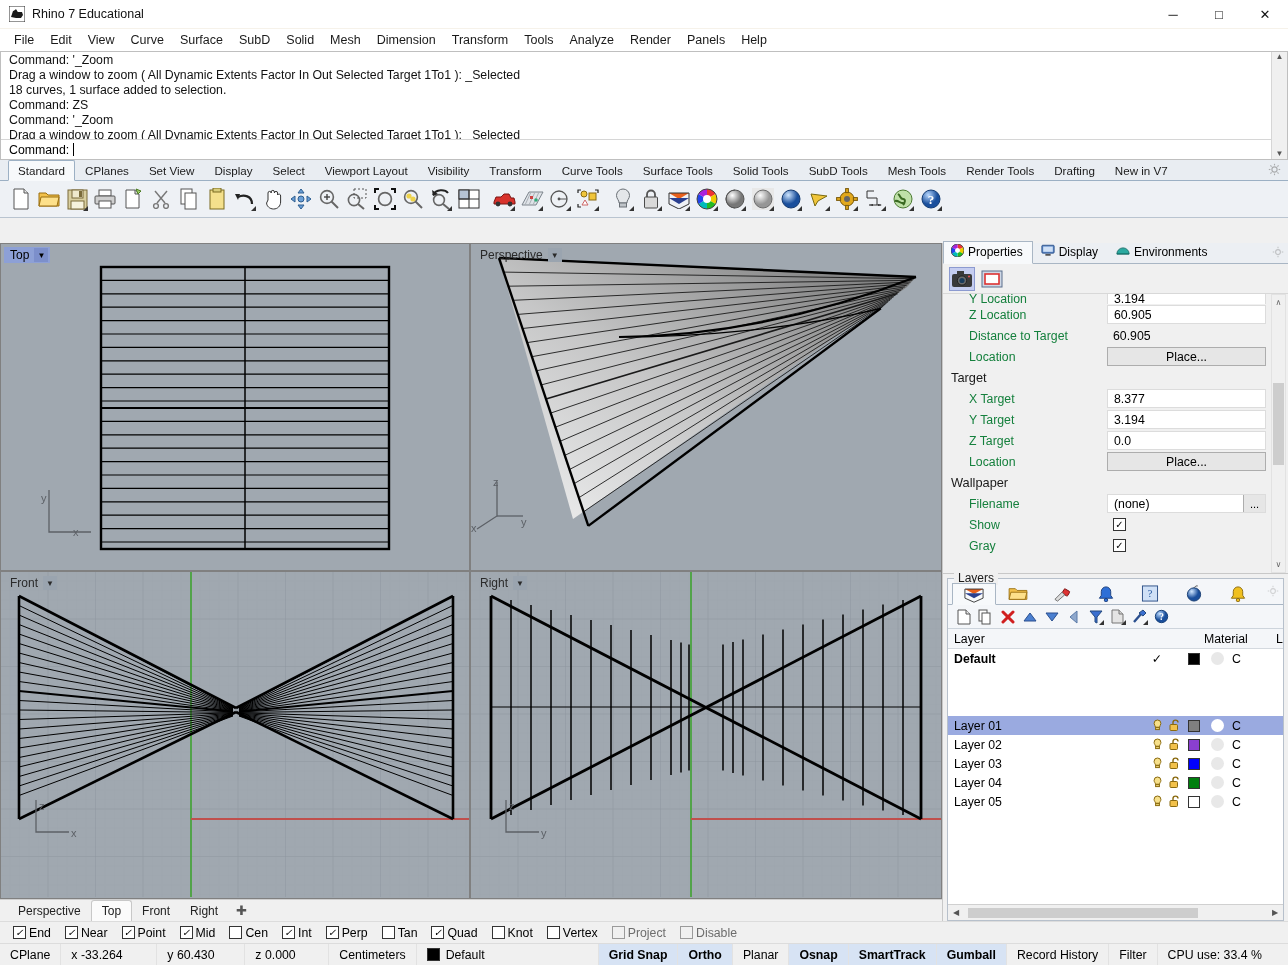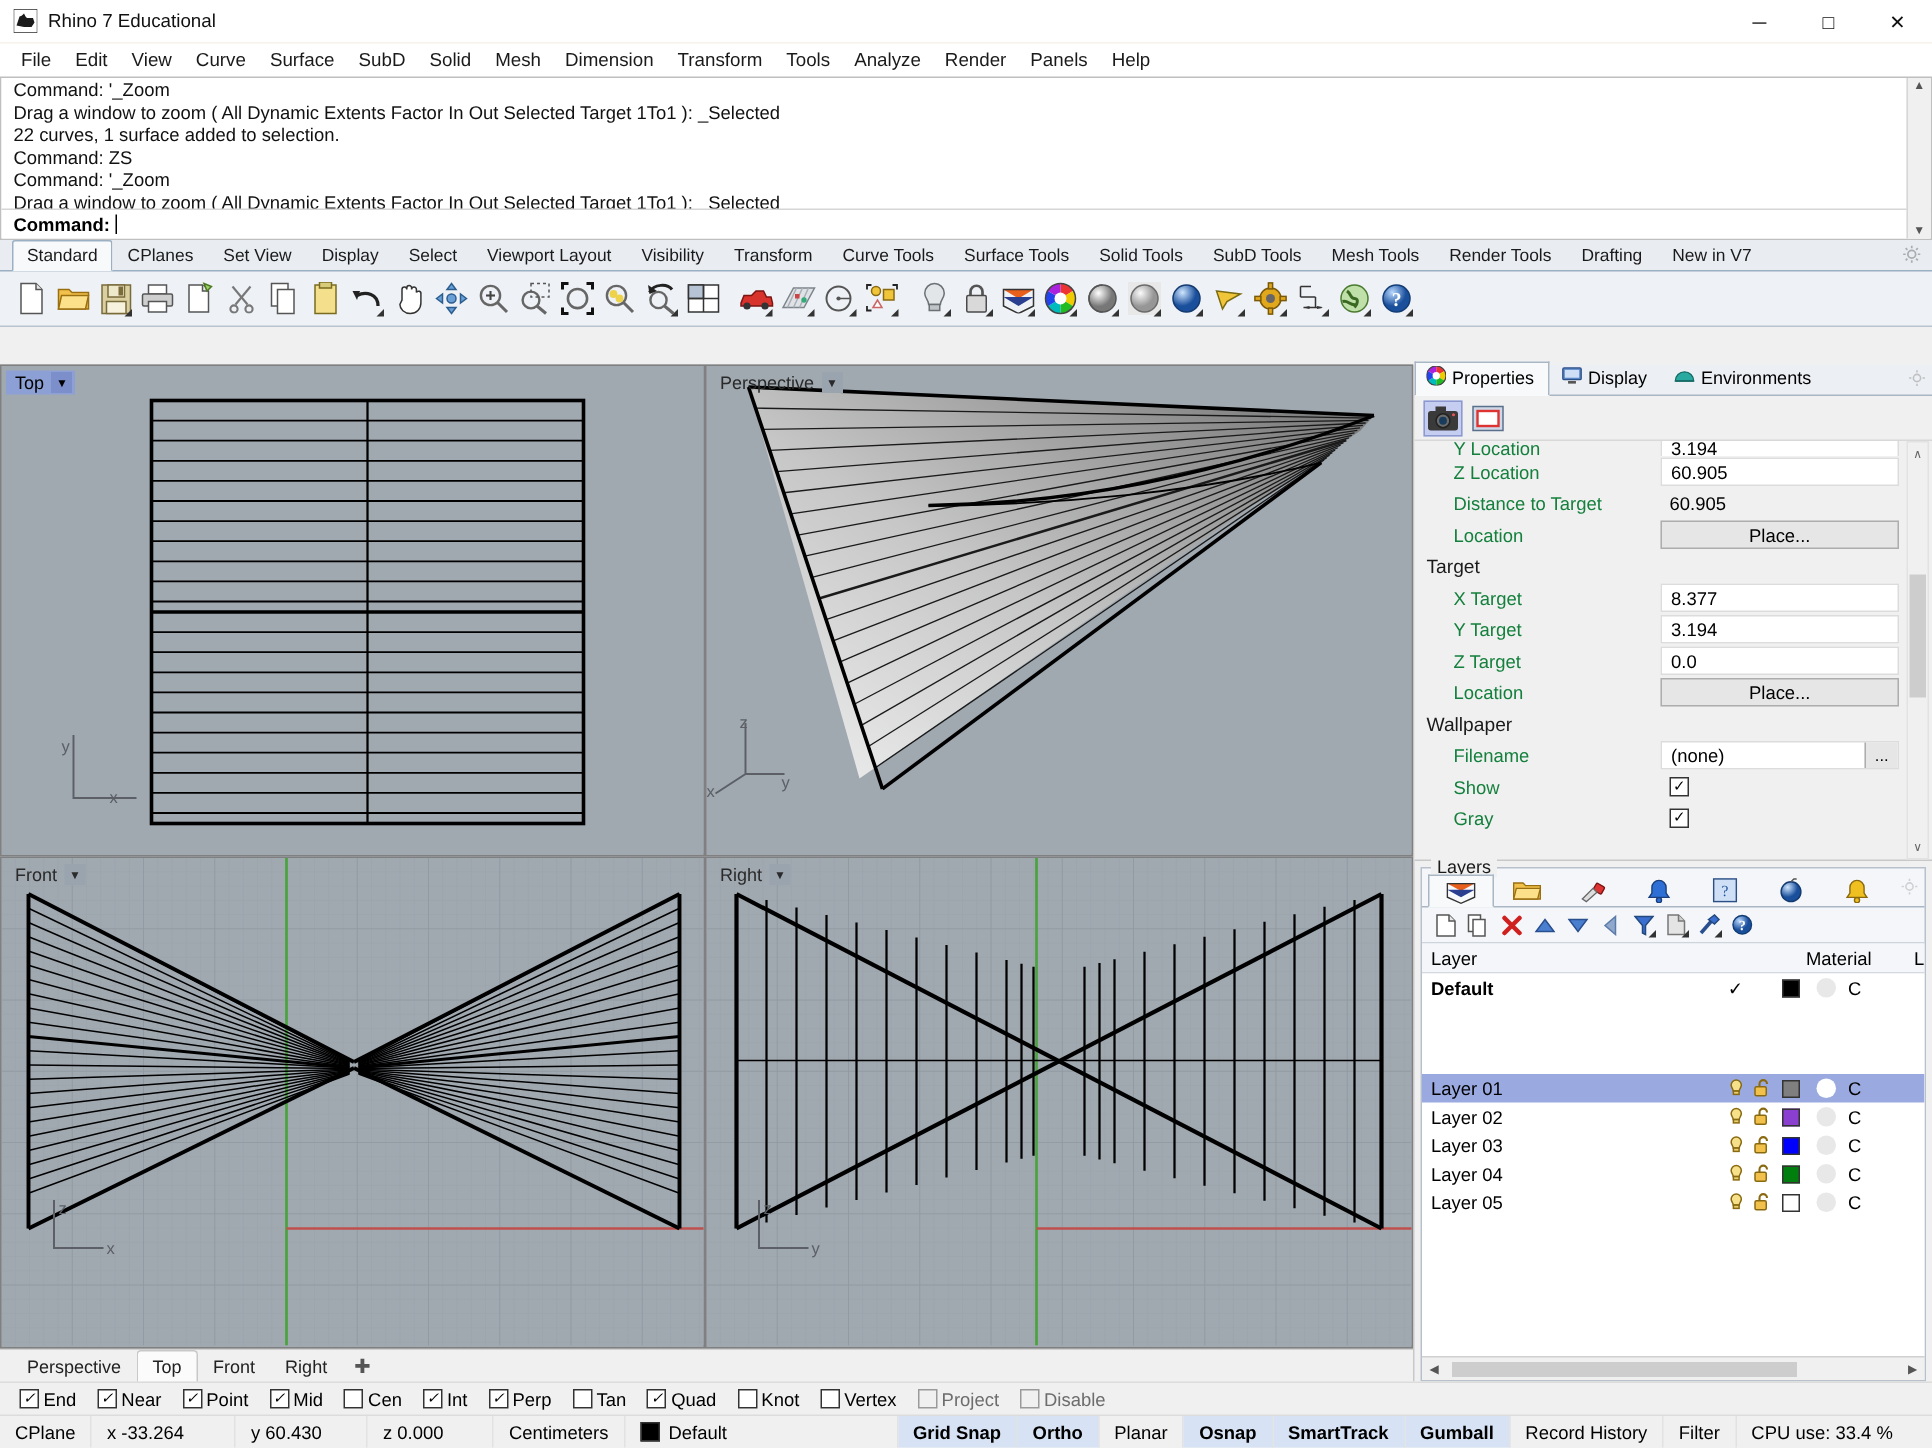--- a/index.html
+++ b/index.html
@@ -40,21 +40,21 @@
   
   .cmdarea { background: #ffffff; border: 1px solid #bfbfbf; margin: 0 0 0 0; position: relative; }
   .cmdhistory {
     height: 88px; padding: 1px 2px 0 8px; font-size: 12.3px; line-height: 15px;
     color: #111; overflow: hidden; background: #fff;
     border-bottom: 1px solid #d6d6d6;
   }
   .cmdhistory div { white-space: nowrap; }
   .cmdline {
     height: 19px; display: flex; align-items: center; padding-left: 8px;
-    font-weight: bold; font-size: 12.3px; background: #fff;
+    font-weight: normal; font-size: 12.3px; background: #fff;
   }
   .cmdline .caret {
     display: inline-block; width: 1px; height: 13px; background: #000; margin-left: 4px;
   }
   .cmd-scroll {
     position: absolute; right: 0; top: 0; width: 16px; height: 100%;
     background: #f0f0f0; border-left: 1px solid #d6d6d6;
     display: flex; flex-direction: column; justify-content: space-between; align-items: center;
   }
   .cmd-scroll .arr { font-size: 8px; color: #555; line-height: 10px; }
@@ -244,21 +244,21 @@
     <span>Analyze</span>
     <span>Render</span>
     <span>Panels</span>
     <span>Help</span>
   </div>
 
   <div class="cmdarea">
     <div class="cmdhistory">
       <div>Command: '_Zoom</div>
       <div>Drag a window to zoom ( All  Dynamic  Extents  Factor  In  Out  Selected  Target  1To1 ): _Selected</div>
-      <div>22 curves, 1 surface added to selection.</div>
+      <div>18 curves, 1 surface added to selection.</div>
       <div>Command: ZS</div>
       <div>Command: '_Zoom</div>
       <div>Drag a window to zoom ( All  Dynamic  Extents  Factor  In  Out  Selected  Target  1To1 ): _Selected</div>
     </div>
     <div class="cmdline">
       <span>Command:</span>
       <span class="caret"></span>
     </div>
     <div class="cmd-scroll">
       <div class="arr">▲</div>

